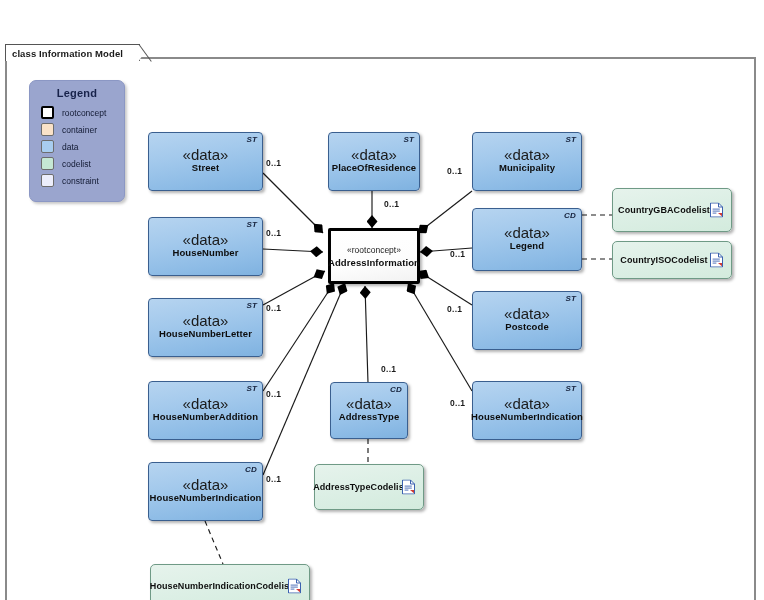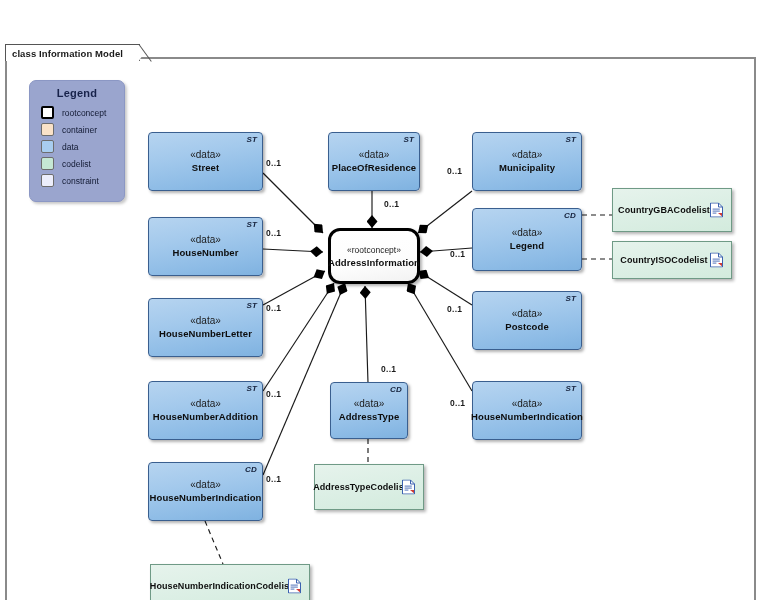--- a/index.html
+++ b/index.html
@@ -89,33 +89,33 @@
     justify-content: center;
     box-shadow: 2px 2px 3px rgba(0,0,0,0.30);
   }
   .node.data {
     border: 1px solid #3a5f8f;
     background: linear-gradient(170deg, #b6d4f0 0%, #a3c9ec 38%, #8ebce6 75%, #7fb2e0 100%);
     align-items: center;
   }
   .node.root {
     border: 3px solid #000000;
-    border-radius: 12px;
+    border-radius: 2px;
     background: linear-gradient(170deg, #ffffff 0%, #fdfdfd 60%, #f2f2f2 100%);
     text-align: right;
   }
   .node.codelist {
     border: 1px solid #6f9a86;
-    border-radius: 0;
+    border-radius: 5px;
     background: linear-gradient(170deg, #e6f3ec 0%, #dcefe5 50%, #d3ebdd 100%);
     flex-direction: row;
     justify-content: center;
   }
   .stereo {
-    font-size: 10px;
+    font-size: 15px;
     color: #1b1b1b;
     line-height: 12px;
     white-space: nowrap;
   }
   .nodename {
     font-size: 9.5px;
     font-weight: bold;
     color: #0d0d0d;
     line-height: 13px;
     white-space: nowrap;

